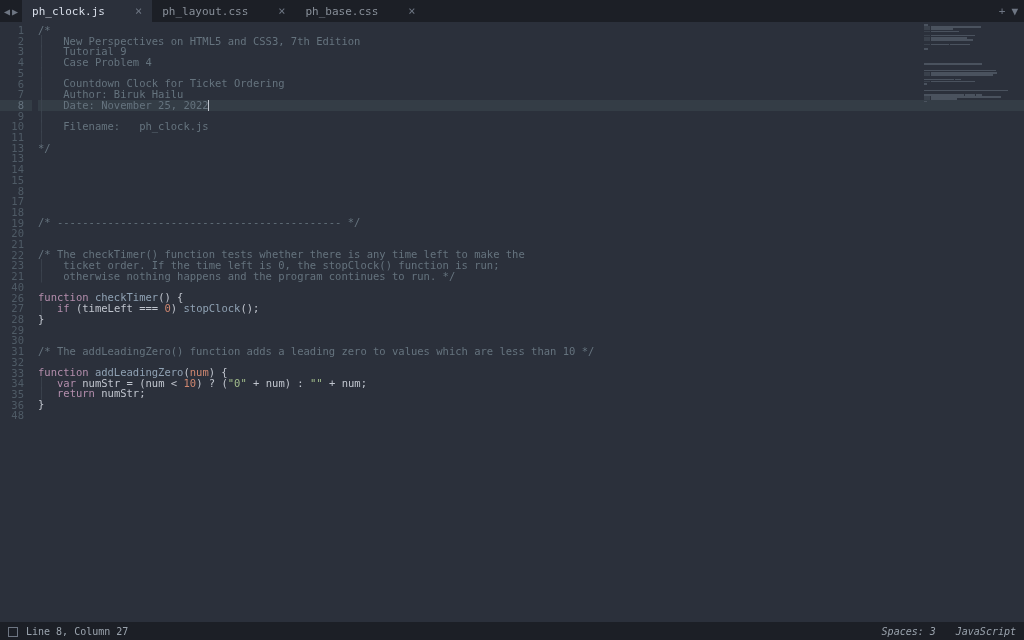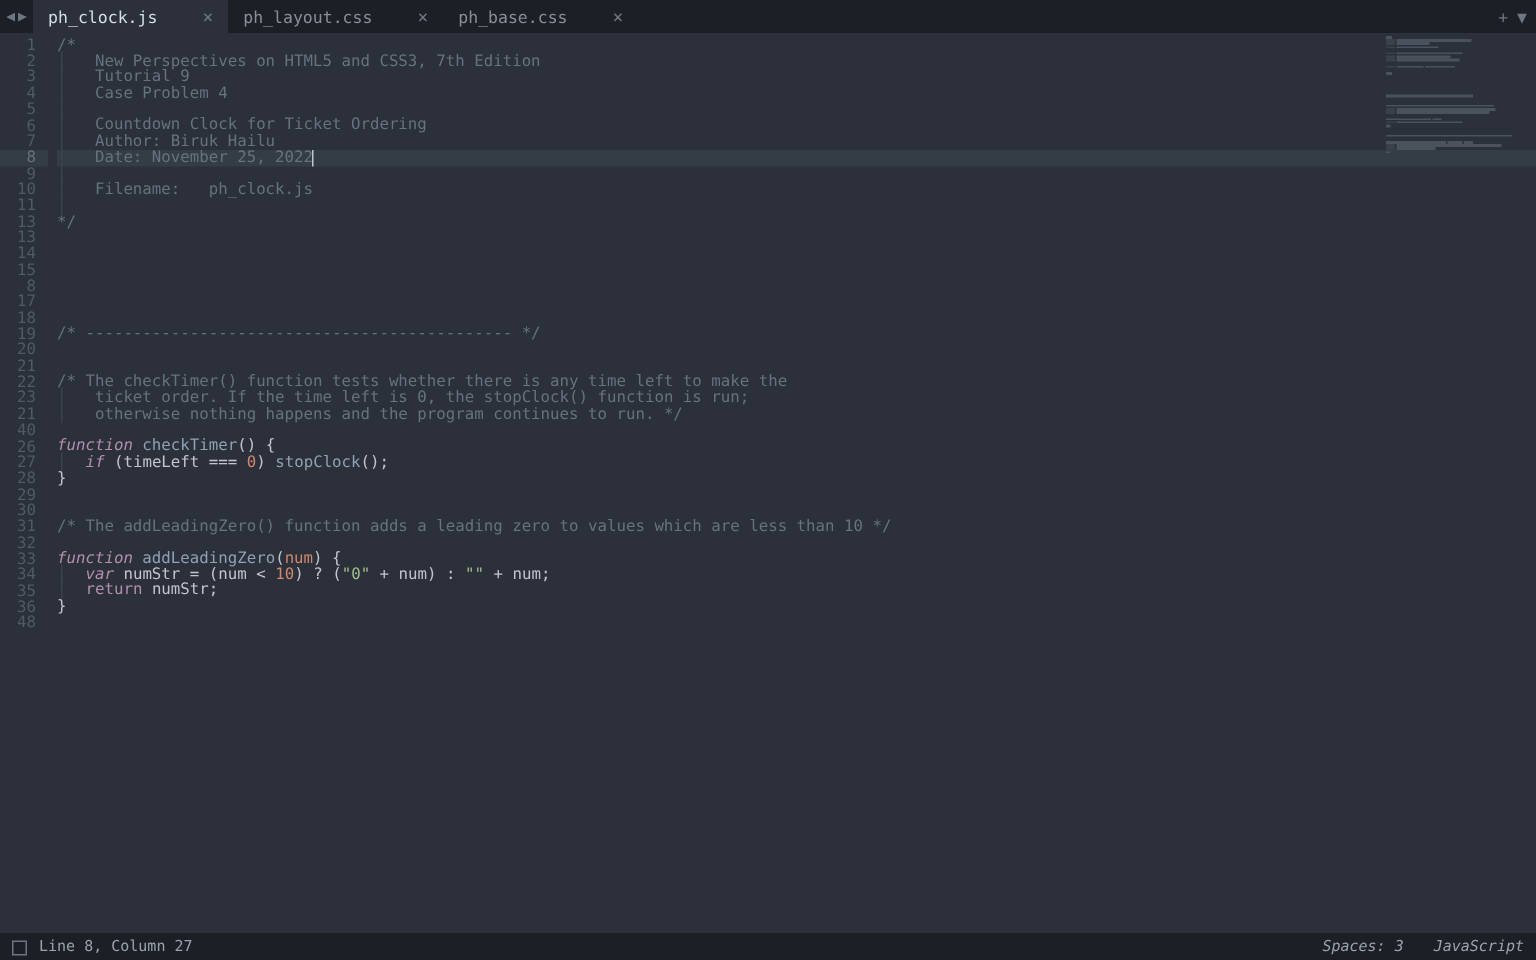--- a/index.html
+++ b/index.html
@@ -77,21 +77,21 @@
     font-size: 10.5px;
     line-height: 10.7px;
     padding-left: 6px;
     white-space: pre;
     position: relative;
   }
   .code .line { height: 10.7px; }
   .code .line.current { background: #343d46; }
   .guide { color: #3e4551; }
   .c-comment { color: #65737e; }
-  .c-keyword { color: #b48ead; font-style: italic;}
+  .c-keyword { color: #b48ead; }
   .c-func { color: #8fa1b3; }
   .c-param { color: #d08770; }
   .c-op { color: #c0c5ce; }
   .c-num { color: #d08770; }
   .c-str { color: #a3be8c; }
   .c-ident { color: #c0c5ce; }
   .c-return { color: #b48ead; }
   .minimap {
     position: absolute;
     top: 2px;

